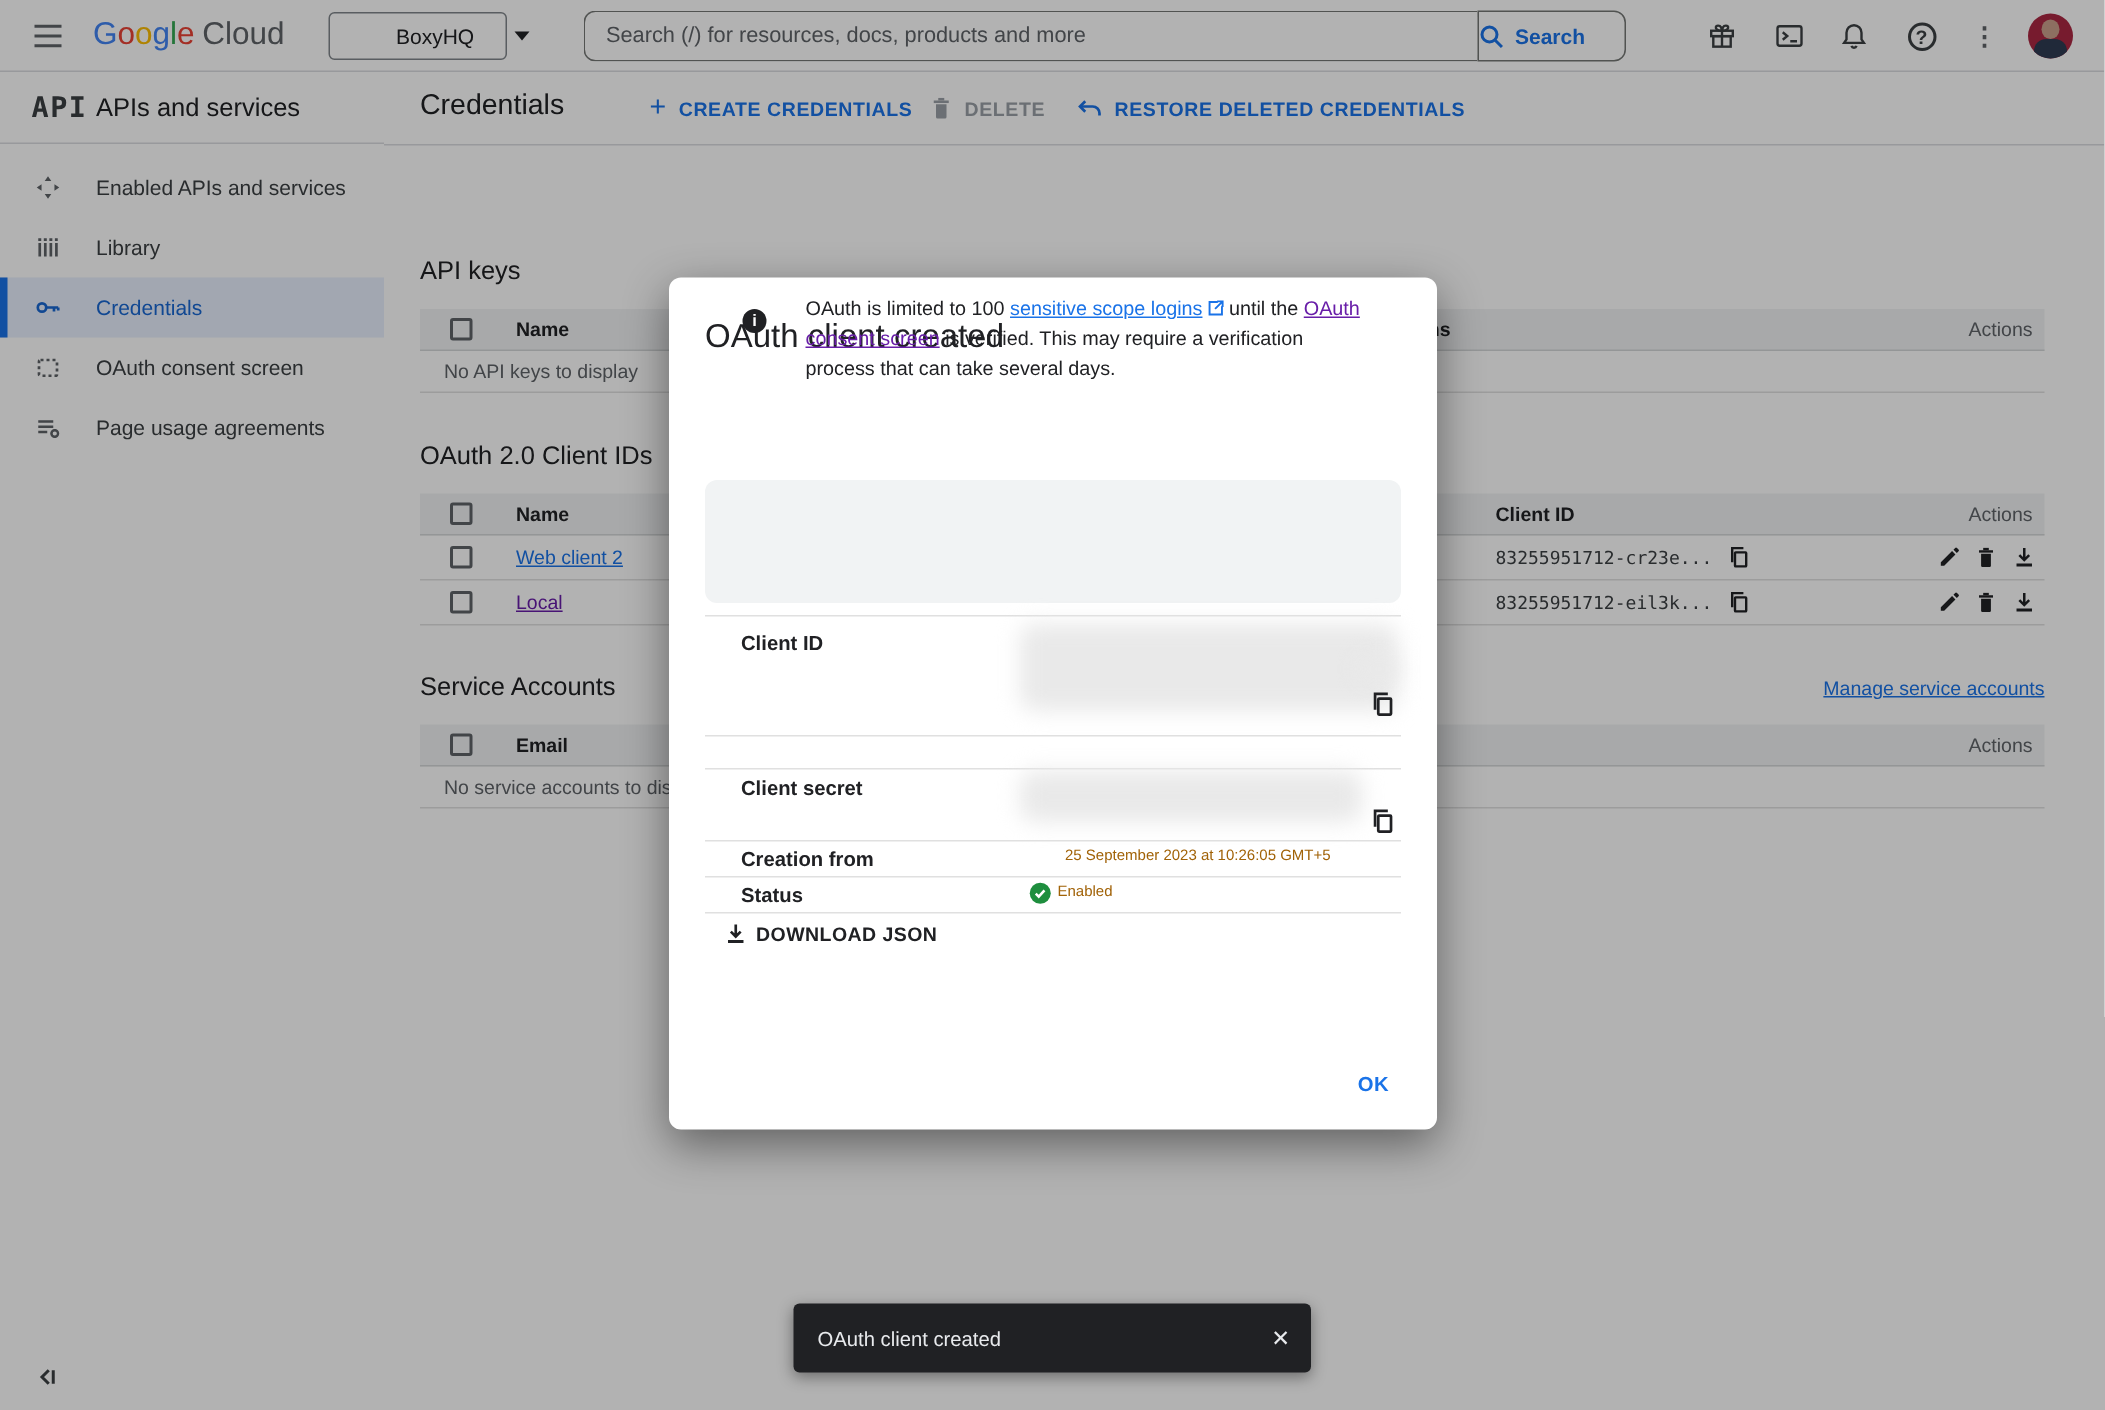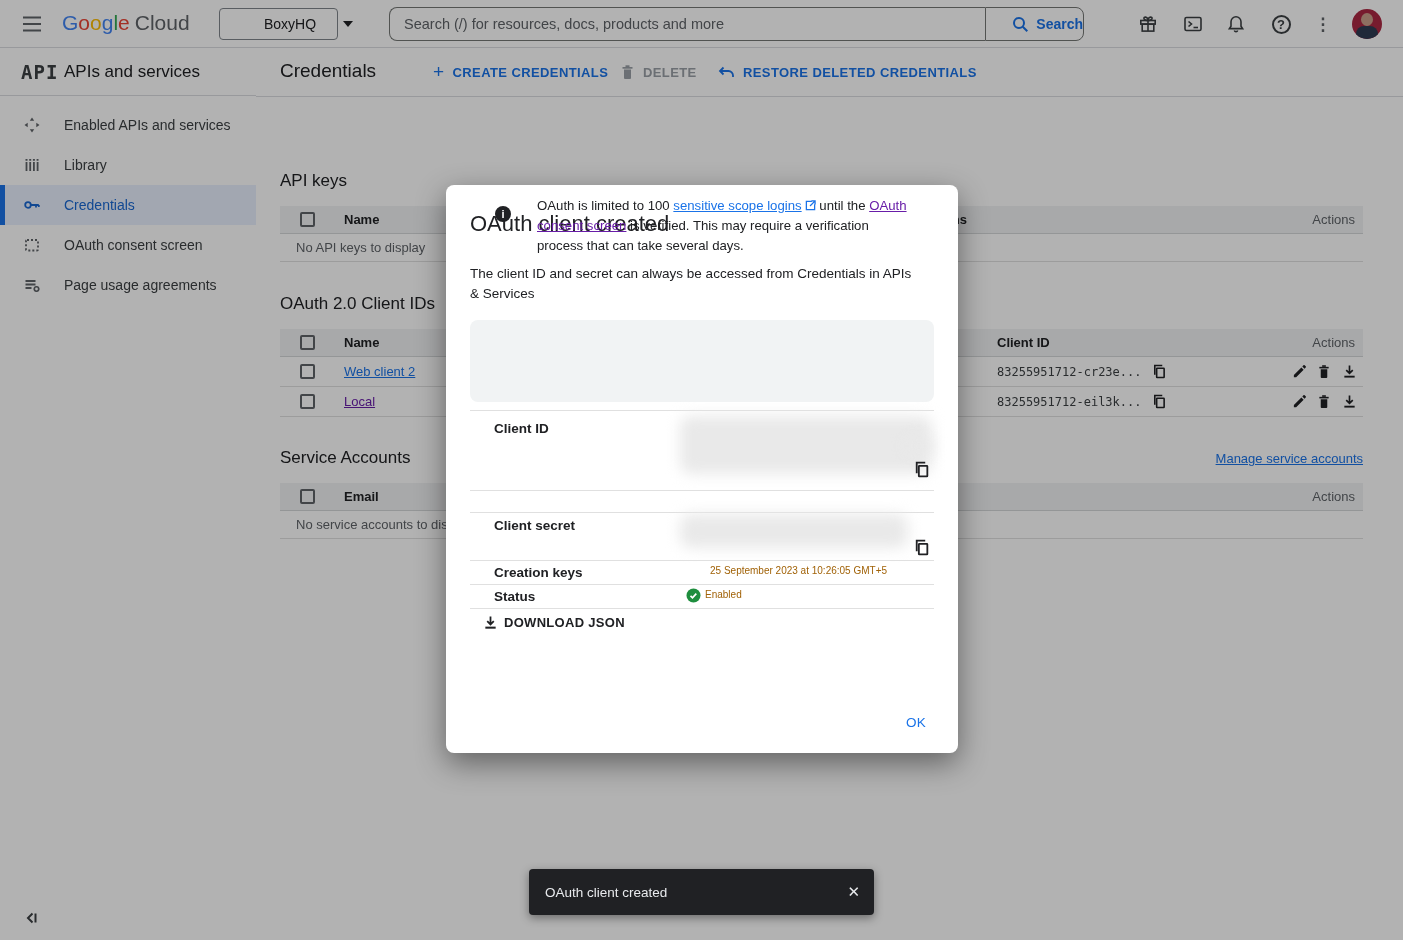--- a/index.html
+++ b/index.html
@@ -11,21 +11,21 @@
   .menu-btn { position:absolute; left:22px; top:15px; width:20px; height:18px; cursor:pointer; }
   .gc-logo { position:absolute; left:62px; top:11px; font-size:21px; letter-spacing:0; }
   .gc-logo .l1{color:#4285F4}.gc-logo .l2{color:#EA4335}.gc-logo .l3{color:#FBBC04}.gc-logo .l4{color:#4285F4}.gc-logo .l5{color:#34A853}.gc-logo .l6{color:#EA4335}
   .gc-logo .cloud { color:#5f6368; margin-left:5px; }
   .proj-btn { position:absolute; left:219px; top:8px; width:119px; height:32px; border:1px solid #80868b; border-radius:4px; display:flex; align-items:center; padding:0 9px; cursor:pointer; background:#fff;gap:27px; }
   .proj-btn .plabel { font-size:14px; color:#202124; margin-left:8px; flex:1; }
   .caret-down { width:0; height:0; border-left:5px solid transparent; border-right:5px solid transparent; border-top:6px solid #202124; }
   .search-box { position:absolute; left:389px; top:7px; width:596px; height:34px; border:1px solid #747775; border-right:none; border-radius:8px 0 0 8px; background:#fff; display:flex; align-items:center; }
   .search-box input { border:none; outline:none; background:transparent; width:100%; height:100%; padding:0 14px; font-size:14.5px; font-family:"Liberation Sans",sans-serif; color:#202124; }
   .search-box input::placeholder { color:#5f6368; }
-  .search-btn { position:absolute; left:985px; top:7px; width:99px; height:34px; border:1px solid #747775; border-radius:0 8px 8px 0; background:#fff; display:flex; align-items:center; justify-content:flex-end; gap:7px; cursor:pointer; }
+  .search-btn { position:absolute; left:985px; top:7px; width:99px; height:34px; border:1px solid #747775; border-radius:0 8px 8px 0; background:#fff; display:flex; align-items:center; justify-content:flex-start; gap:7px; cursor:pointer; }
   .search-btn .slabel { color:#1a73e8; font-size:14px; font-weight:bold; }
   .tb-ic { position:absolute; top:12px; width:24px; height:24px; display:flex; align-items:center; justify-content:center; cursor:pointer; color:#3c4043; }
   .help-circle { width:19px; height:19px; border:2px solid #3c4043; border-radius:50%; font-size:13px; font-weight:bold; color:#3c4043; display:flex; align-items:center; justify-content:center; }
   .more-dots { font-size:17px; color:#5f6368; font-weight:bold; letter-spacing:0; }
   .avatar { position:absolute; left:1352px; top:9px; width:30px; height:30px; border-radius:50%; background:#ab2742; overflow:hidden; cursor:pointer; }
   .avatar .head { position:absolute; left:9px; top:4px; width:12px; height:13px; border-radius:50%; background:#caa08c; }
   .avatar .body { position:absolute; left:4px; top:17px; width:22px; height:14px; border-radius:8px 8px 0 0; background:#2f3b52; }
 
   
   .sidebar { position:absolute; left:0; top:48px; width:288px; bottom:0; background:#fff; border-right:1px solid #dadce0; z-index:1;text-align:center; }
@@ -88,21 +88,21 @@
   .m-desc { position:absolute; left:24px; top:79px; width:445px; font-size:13.5px; line-height:20px; color:#202124; }
   .m-notice { position:absolute; left:24px; top:135px; width:464px; height:82px; background:#f1f3f4; border-radius:8px; }
   .info-ic { position:absolute; left:49px; top:21px; width:16px; height:16px; border-radius:50%; background:#202124; color:#fff; font-size:11px; font-weight:bold; display:flex; align-items:center; justify-content:center; }
   .m-notice-txt { position:absolute; left:91px; top:11px; width:378px; font-size:13.2px; line-height:20px; color:#202124; }
   .m-div { position:absolute; left:24px; width:464px; height:1px; background:#e0e0e0; }
   .m-lbl { position:absolute; left:48px; font-size:13.5px; font-weight:bold; color:#202124; }
   .m-val { position:absolute; left:264px; font-size:10px; color:#a16207; }
   .blob { position:absolute; background:#e9e9e9; filter:blur(7px); border-radius:10px; }
   .copy-ic { position:absolute; width:17px; height:17px; color:#202124; cursor:pointer; }
   .dl-btn { position:absolute; left:37px; top:430px; display:flex; align-items:center; gap:6px; font-size:13px; font-weight:bold; letter-spacing:.3px; color:#202124; cursor:pointer; }
-  .ok-btn { position:absolute; right:24px; top:524px; font-size:13.5px; font-weight:normal; letter-spacing:.3px; color:#1a73e8; cursor:pointer; padding:6px 8px; }
+  .ok-btn { position:absolute; right:24px; top:524px; font-size:13.5px; font-weight:bold; letter-spacing:.3px; color:#1a73e8; cursor:pointer; padding:6px 8px; }
   .chk-circle { position:absolute; left:240px; top:403px; width:15px; height:15px; }
   .status-val { left:259px; }
 
   .toast { position:absolute; left:529px; top:869px; width:345px; height:46px; background:#202124; border-radius:4px; z-index:110; box-shadow:0 3px 10px rgba(0,0,0,.4); display:flex; align-items:center; }
   .toast .msg { margin-left:16px; font-size:13.5px; color:#e8eaed; flex:1; }
   .toast .x { margin-right:14px; color:#e8eaed; font-size:15px; cursor:pointer; }
 </style>
 </head>
 <body>
 
@@ -353,21 +353,20 @@
     <div class="trow r28">
       <span class="empty-txt">No service accounts to display</span>
     </div>
   </div>
 </div>
 
 <div class="scrim"></div>
 
 <div class="modal">
   <div class="m-title">OAuth client created</div>
-  <div class="m-desc">The client ID and secret can always be accessed from Credentials in APIs &amp; Services</div>
 
   <div class="m-notice"></div>
   <div class="info-ic">
       <span>i</span>
     </div>
   <div class="m-notice-txt">
     <span>OAuth is limited to 100 </span><a class="blue-link">sensitive scope logins</a><span class="ext-ic"><svg width="11" height="11" viewBox="0 0 12 12" fill="none" stroke="#1a73e8" stroke-width="1.4">
           <path d="M7.5 1.5H1.5v9h9v-6"></path>
           <path d="M7 1h4v4M11 1L5.5 6.5"></path>
         </svg></span><span> until the </span><a class="purple-link">OAuth consent screen</a><span> is verified. This may require a verification process that can take several days.</span>
@@ -385,21 +384,21 @@
 
   <div class="m-div" style="top:327px"></div>
   <span class="m-lbl" style="top:333px">Client secret</span>
   <div class="blob" style="left:234px;top:329px;width:228px;height:34px"></div>
   <span class="copy-ic" style="left:467px;top:354px"><svg width="17" height="17" viewBox="0 0 15 16" fill="none" stroke="#202124" stroke-width="1.7">
         <rect x="5" y="4.5" width="8" height="10" rx="0.5"></rect>
         <path d="M3 11.5V1.5h8"></path>
       </svg></span>
   <div class="m-div" style="top:375px"></div>
 
-  <span class="m-lbl" style="top:380px">Creation keys</span>
+  <span class="m-lbl" style="top:380px">Creation from</span>
   <span class="m-val" style="top:380px">25 September 2023 at 10:26:05 GMT+5</span>
   <div class="m-div" style="top:399px"></div>
 
   <span class="m-lbl" style="top:404px">Status</span>
   <span class="chk-circle"><svg width="15" height="15" viewBox="0 0 15 15">
         <circle cx="7.5" cy="7.5" r="7" fill="#1e8e3e"></circle>
         <path d="M4.5 7.8l2 2 3.8-4.2" fill="none" stroke="#fff" stroke-width="1.7"></path>
       </svg></span>
   <span class="m-val status-val" style="top:404px">Enabled</span>
   <div class="m-div" style="top:423px"></div>

